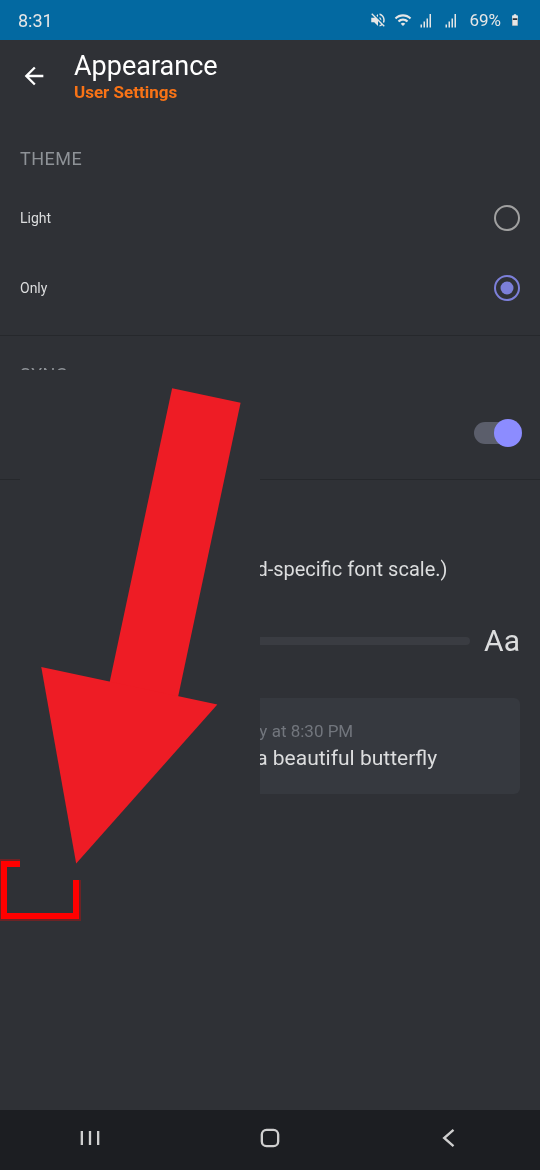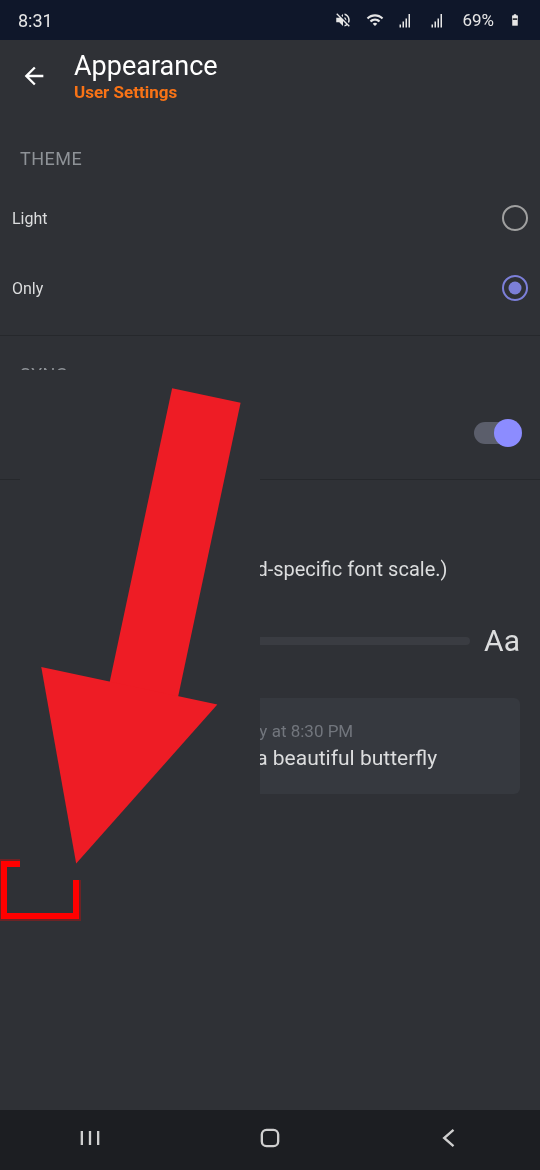--- a/index.html
+++ b/index.html
@@ -16,28 +16,28 @@
       overflow: hidden;
       position: relative;
     }
     
     .status-bar {
       height: 40px;
       display: flex;
       justify-content: space-between;
       align-items: center;
       padding: 0 18px;
-      background: #0f172a;
+      background: #0369a1;
       color: #e6e6e6;
       font-size: 18px;
     }
     .status-right {
       display: flex;
       align-items: center;
-      gap: 14px;
+      gap: 7px;
     }
     .status-right svg {
       width: 18px;
       height: 18px;
     }
     
     .header {
       display: flex;
       align-items: center;
       padding: 10px 20px 18px 20px;
@@ -68,22 +68,22 @@
       font-size: 18px;
       font-weight: 400;
       color: #8e9297;
       letter-spacing: 0.5px;
     }
     
     .theme-option {
       display: flex;
       justify-content: space-between;
       align-items: center;
-      padding: 22px 12px;
-      font-size: 16px;
+      padding: 22px 20px;
+      font-size: 14px;
       color: #dcddde;
     }
     .radio {
       width: 26px;
       height: 26px;
       border: 2.5px solid #a0a0a0;
       border-radius: 50%;
       position: relative;
     }
     .radio.selected {

